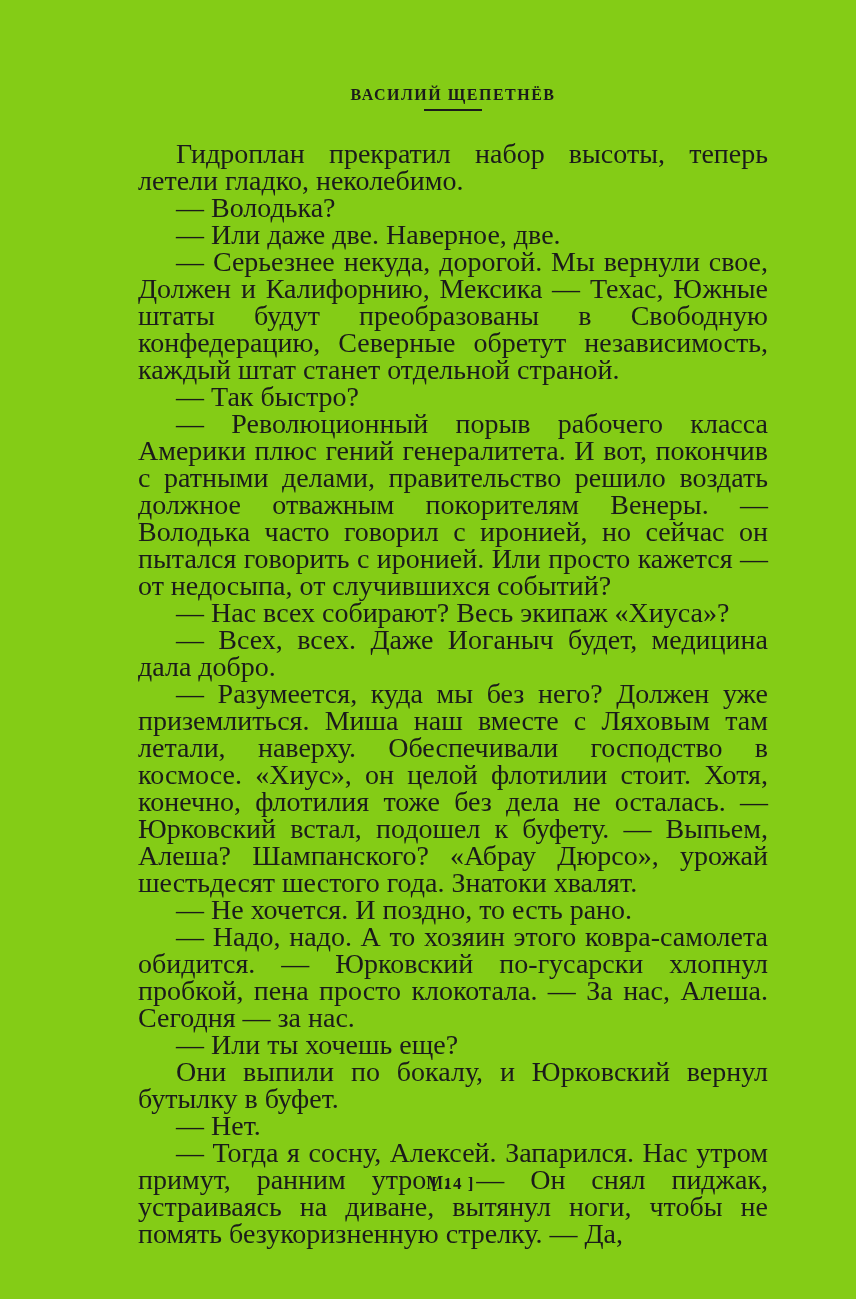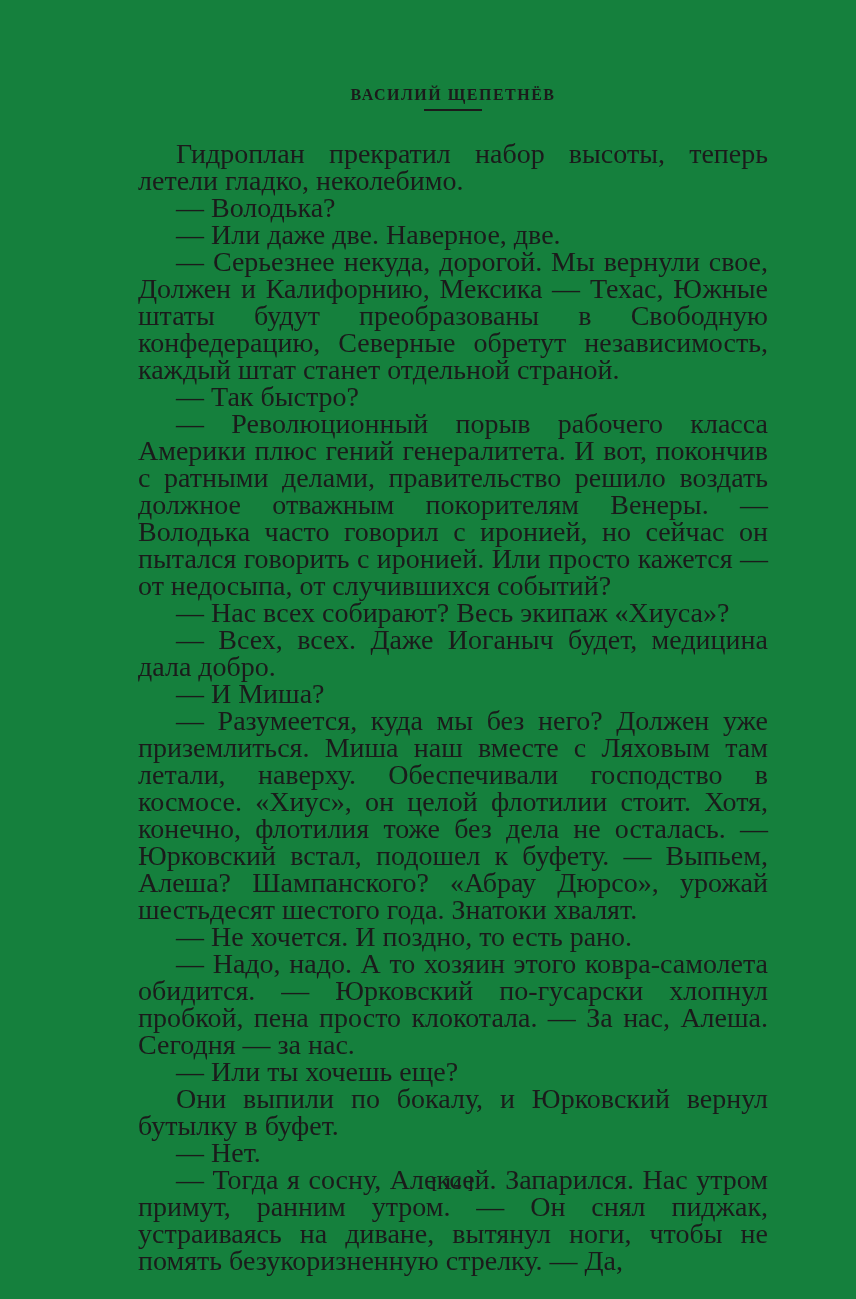--- a/index.html
+++ b/index.html
@@ -4,21 +4,21 @@
   <style>
     html, body {
       margin: 0;
       padding: 0;
       background: #ffffff;
     }
     .book-page {
       position: relative;
       width: 856px;
       height: 1299px;
-      background: #15803d;
+      background: #84cc16;
       color: #1b1b1b;
       font-family: "Liberation Serif", "DejaVu Serif", serif;
       box-sizing: border-box;
       overflow: hidden;
     }
     .running-header {
       position: absolute;
       top: 86px;
       left: 138px;
       width: 630px;
@@ -77,21 +77,20 @@
 
   <main class="body-text" id="body-text">
       <p class="para" lang="ru">Гидроплан прекратил набор высоты, теперь летели гладко, неколебимо.</p>
       <p class="para" lang="ru">— Володька?</p>
       <p class="para" lang="ru">— Или даже две. Наверное, две.</p>
       <p class="para" lang="ru">— Серьезнее некуда, дорогой. Мы вернули свое, Должен и Калифорнию, Мексика — Техас, Южные штаты будут преобразованы в Свободную конфедерацию, Северные обретут независимость, каждый штат станет отдельной страной.</p>
       <p class="para" lang="ru">— Так быстро?</p>
       <p class="para" lang="ru">— Революционный порыв рабочего класса Америки плюс гений генералитета. И вот, покончив с ратными делами, правительство решило воздать должное отважным покорителям Венеры. — Володька часто говорил с иронией, но сейчас он пытался говорить с иронией. Или просто кажется — от недосыпа, от случившихся событий?</p>
       <p class="para" lang="ru">— Нас всех собирают? Весь экипаж «Хиуса»?</p>
       <p class="para" lang="ru">— Всех, всех. Даже Иоганыч будет, медицина дала добро.</p>
-      <p class="para" lang="ru">— И Миша?</p>
       <p class="para" lang="ru">— Разумеется, куда мы без него? Должен уже приземлиться. Миша наш вместе с Ляховым там летали, наверху. Обеспечивали господство в космосе. «Хиус», он целой флотилии стоит. Хотя, конечно, флотилия тоже без дела не осталась. — Юрковский встал, подошел к буфету. — Выпьем, Алеша? Шампанского? «Абрау Дюрсо», урожай шестьдесят шестого года. Знатоки хвалят.</p>
       <p class="para" lang="ru">— Не хочется. И поздно, то есть рано.</p>
       <p class="para" lang="ru">— Надо, надо. А то хозяин этого ковра-самолета обидится. — Юрковский по-гусарски хлопнул пробкой, пена просто клокотала. — За нас, Алеша. Сегодня — за нас.</p>
       <p class="para" lang="ru">— Или ты хочешь еще?</p>
       <p class="para" lang="ru">Они выпили по бокалу, и Юрковский вернул бутылку в буфет.</p>
       <p class="para" lang="ru">— Нет.</p>
       <p class="para" lang="ru">— Тогда я сосну, Алексей. Запарился. Нас утром примут, ранним утром. — Он снял пиджак, устраиваясь на диване, вытянул ноги, чтобы не помять безукоризненную стрелку. — Да,</p>
     </main>
 
   <footer class="page-footer">

